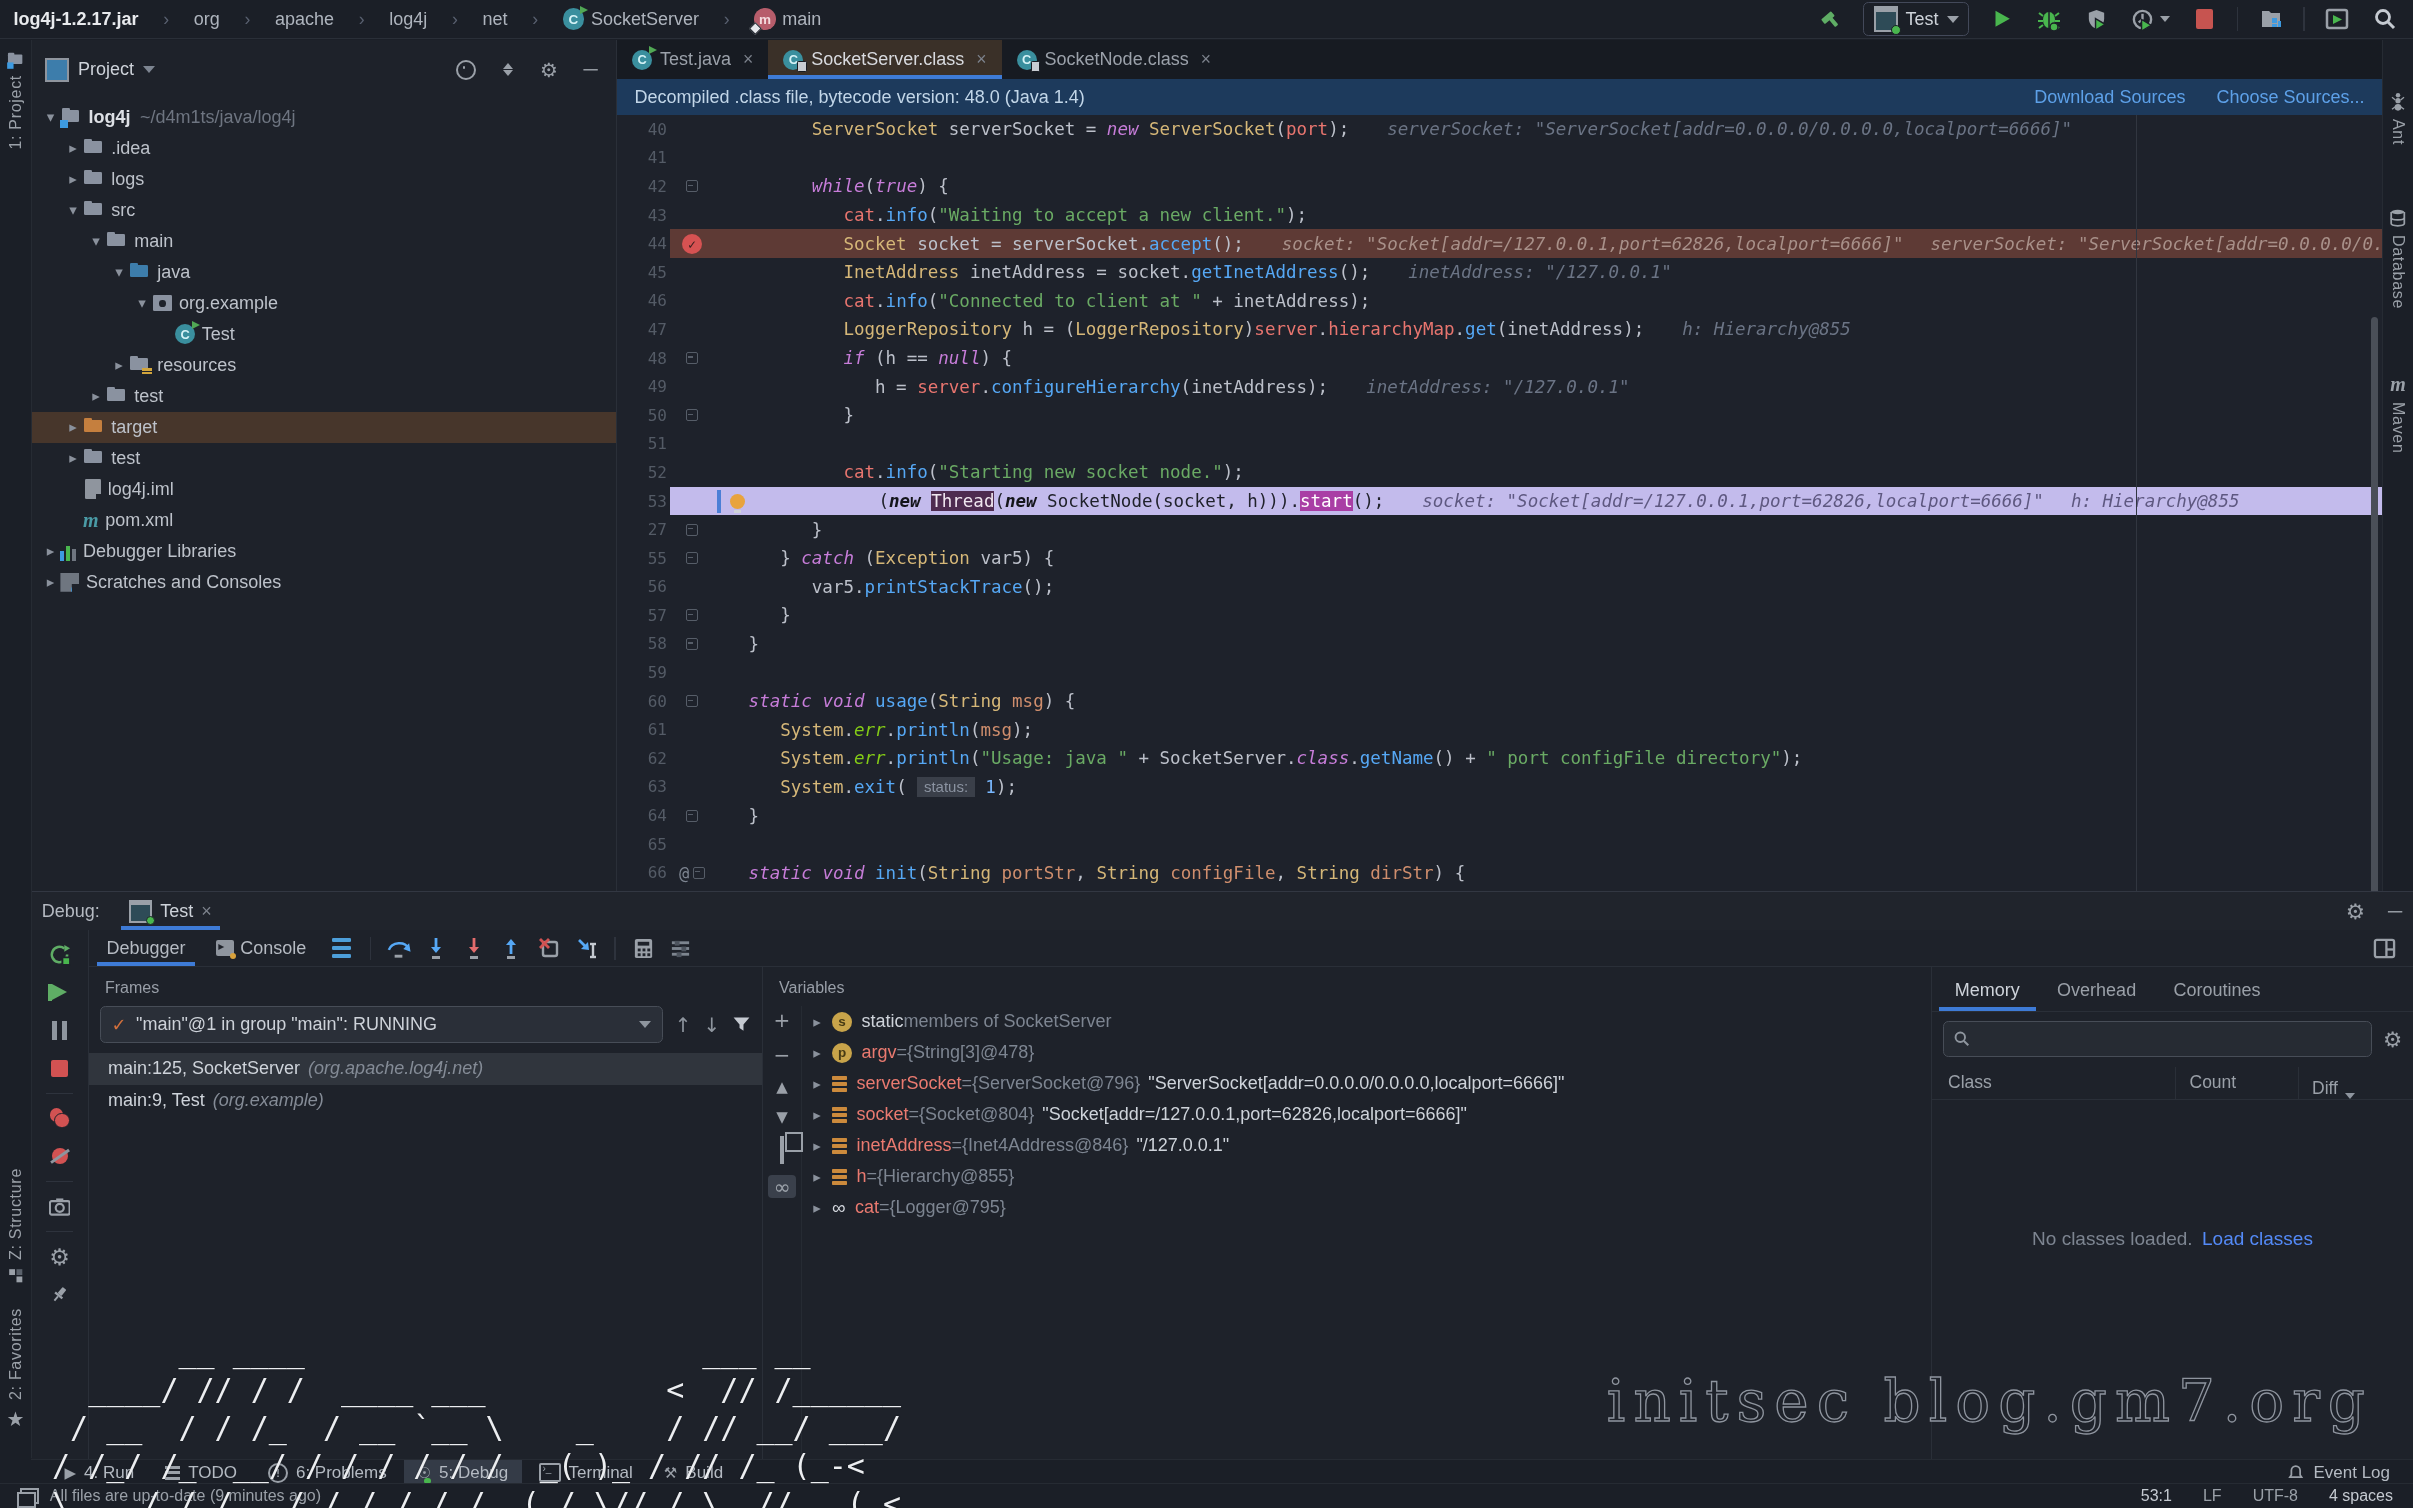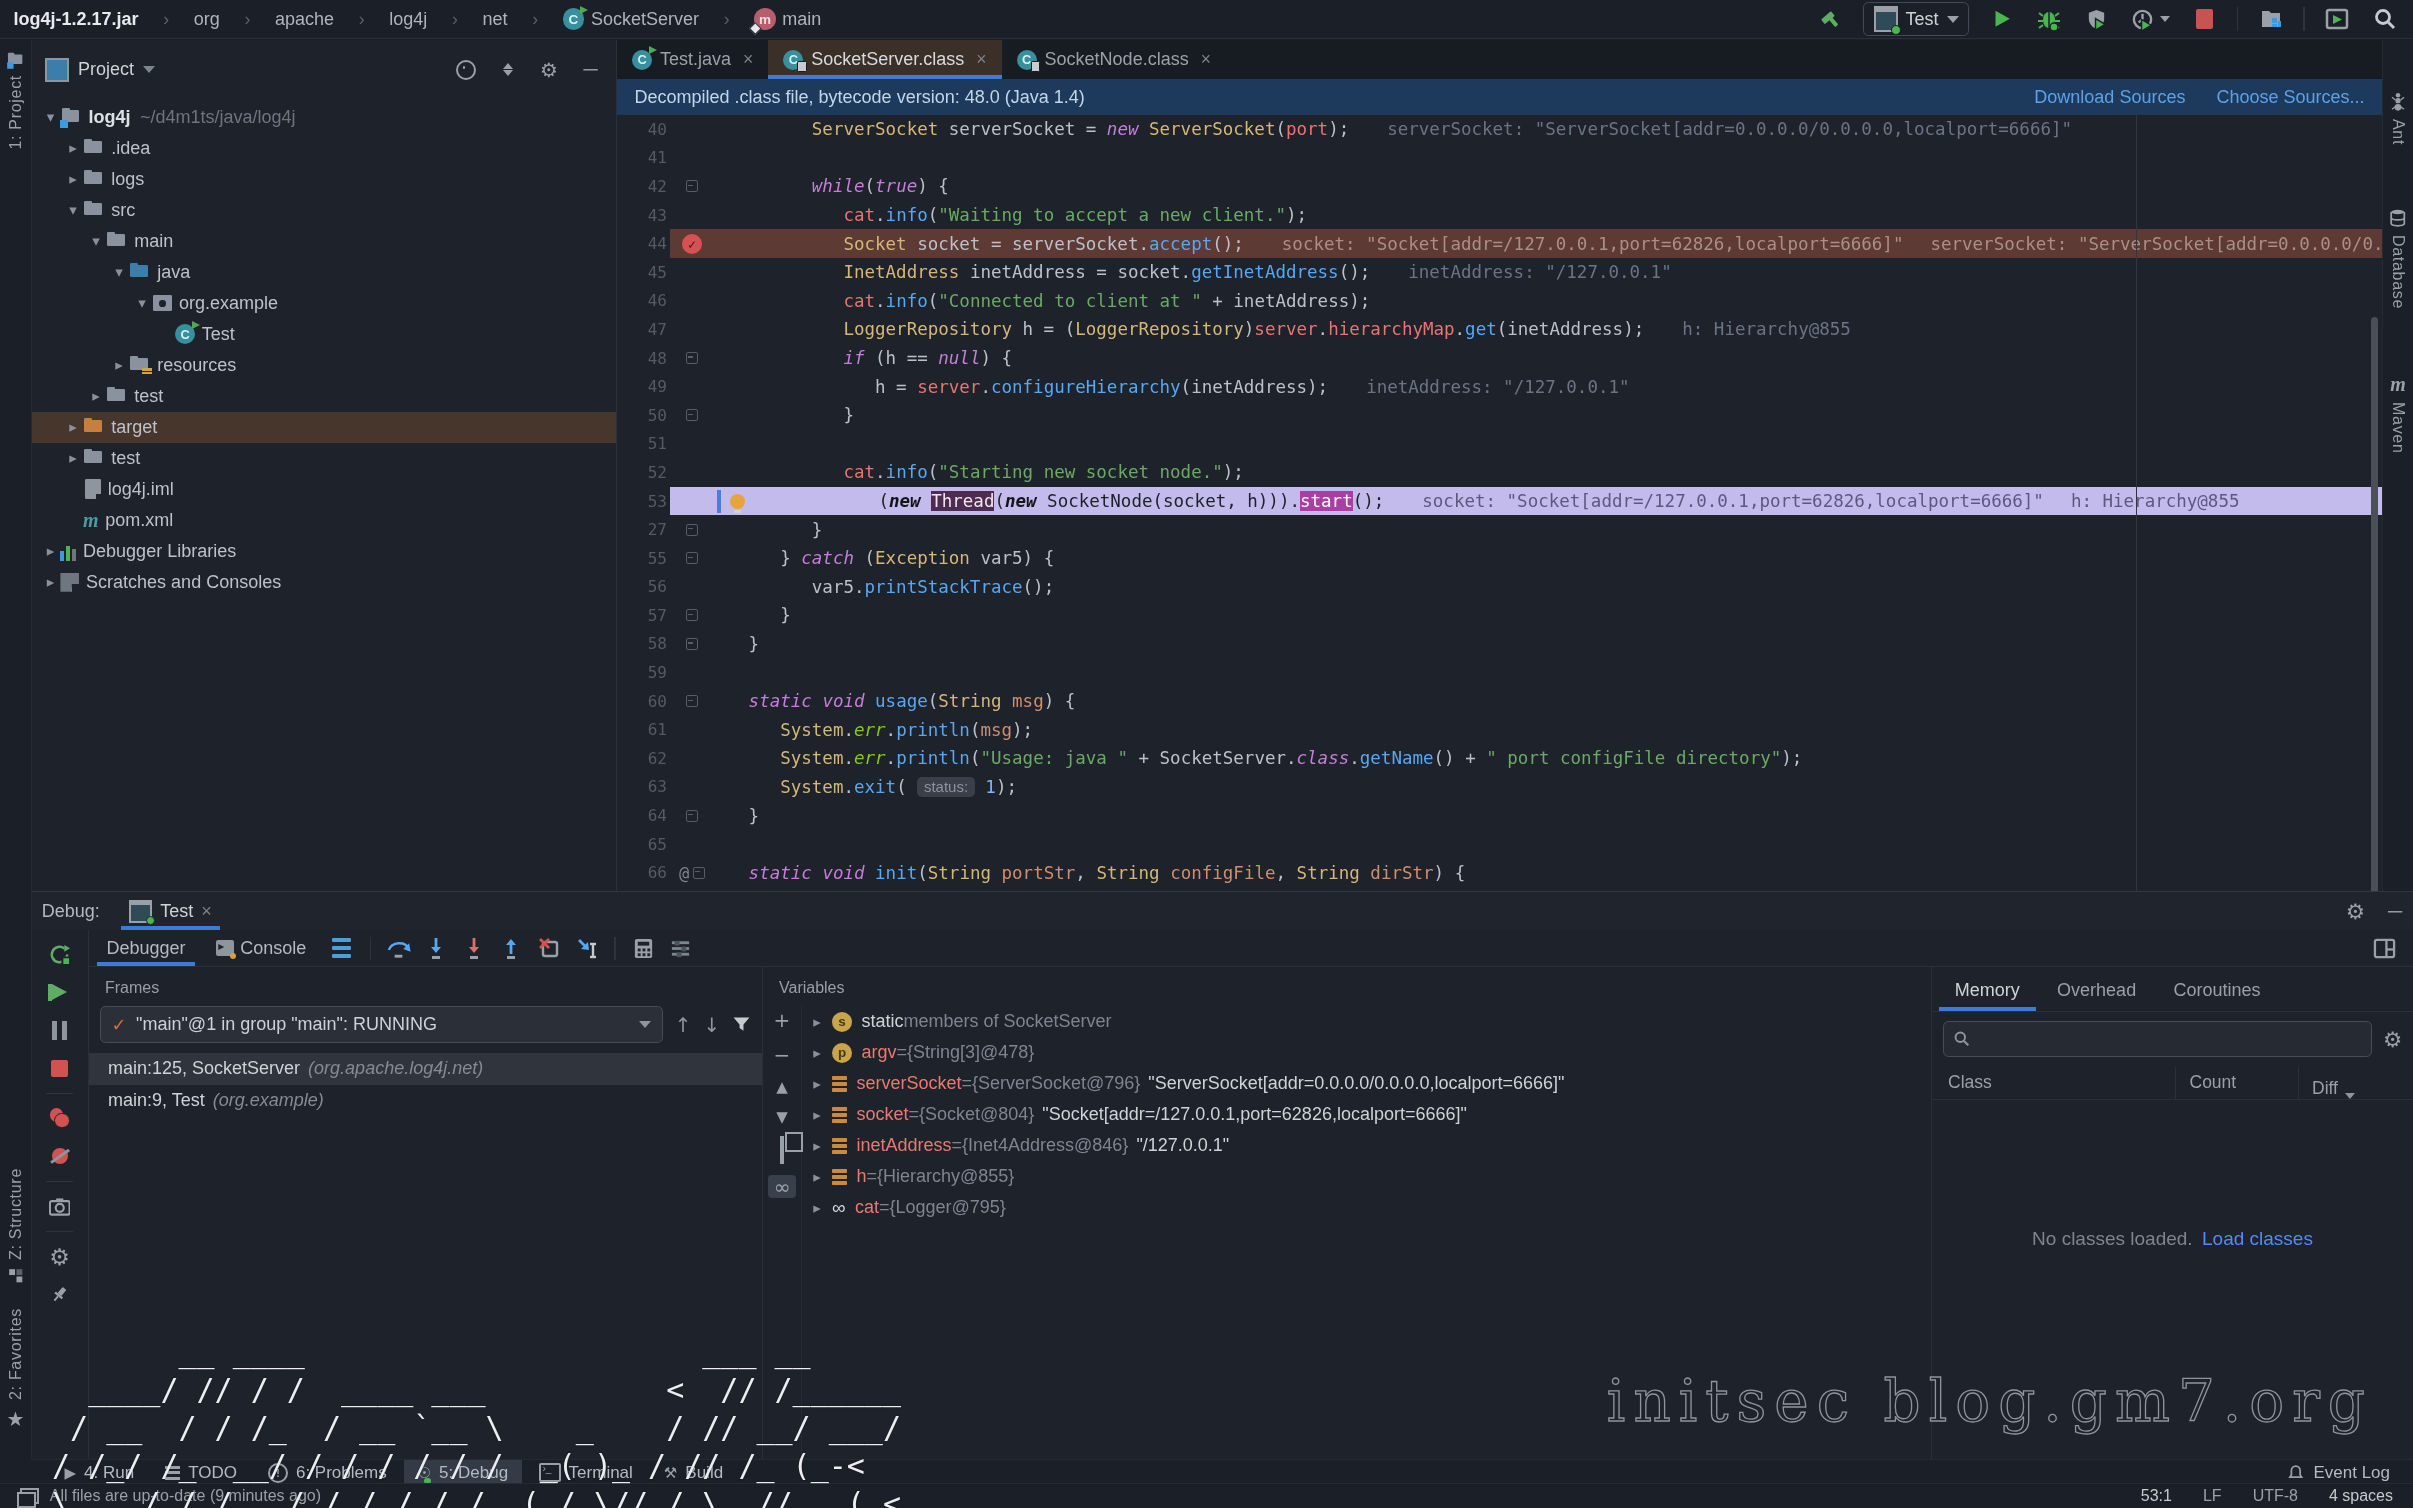--- a/index.html
+++ b/index.html
@@ -106,25 +106,25 @@
              font-family:"DejaVu Sans Mono",monospace;}
   .code-line .ln{width:50px;text-align:right;color:#545b66;font-size:16px;flex:none;z-index:3;}
   .code-line .gut{width:50px;flex:none;display:flex;align-items:center;justify-content:center;gap:4px;z-index:3;}
   .code-line.hl-bp{background:linear-gradient(to right,transparent 53px,#5e3a35 53px);}
   .code-line.hl-cur{background:linear-gradient(to right,transparent 53px,#c3bbec 53px);}
   .tk.v{color:#bcc0ca;} .tk.t{color:#d5b778;} .tk.k{color:#c77dd9;font-style:italic;}
   .tk.s{color:#6aaa64;} .tk.m{color:#56a8f5;} .tk.f{color:#e8756f;}
   .tk.fi{color:#84cc16;font-style:italic;} .tk.p{color:#cf8e6d;} .tk.n{color:#79b8ff;}
   .tk.d{color:#20222b;} .tk.dk{color:#14151a;font-style:italic;font-weight:bold;}
   .tk.bt{background:#4e2b50;color:#efe6ef;} .tk.bs{background:#a93ea5;color:#ffffff;}
-  .hint{color:#6b7485;margin-left:38px;}
+  .hint{color:#6b7485;font-style:italic;margin-left:38px;}
   .hint+.hint{margin-left:27px;}
   .hl-bp .hint{color:#a89089;}
   .hl-cur .hint{color:#5e5880;}
-  .chip{display:inline-block;background:#3a3f49;color:#8b93a1;border-radius:5px;padding:0.7px 6.7px 2px;
+  .chip{display:inline-block;background:#3a3f49;color:#8b93a1;border-radius:0;padding:0.7px 6.7px 2px;
         font:15px "Liberation Sans",sans-serif;font-style:normal;}
   .bp-ic{width:20px;height:20px;border-radius:50%;background:#d65252;color:#3c2020;font-size:13.5px;font-weight:bold;
          display:flex;align-items:center;justify-content:center;}
   .fold{width:10px;height:10px;border:1.3px solid #565d68;border-radius:2px;position:relative;background:#1e222b;}
   .fold::after{content:"";position:absolute;left:1.3px;top:3.4px;width:4.7px;height:1.3px;background:#565d68;}
   .caretbar{width:4px;height:23px;background:#4b7fd6;}
   .bulb{width:15px;height:15px;border-radius:50%;background:#e8a33d;position:relative;}
   .bulb::after{content:"";position:absolute;left:4px;bottom:-4.7px;width:6.7px;height:3.4px;background:#cfd3d9;}
   .atmark{color:#7d8591;font-size:17px;font-family:"DejaVu Sans Mono",monospace;}
 

